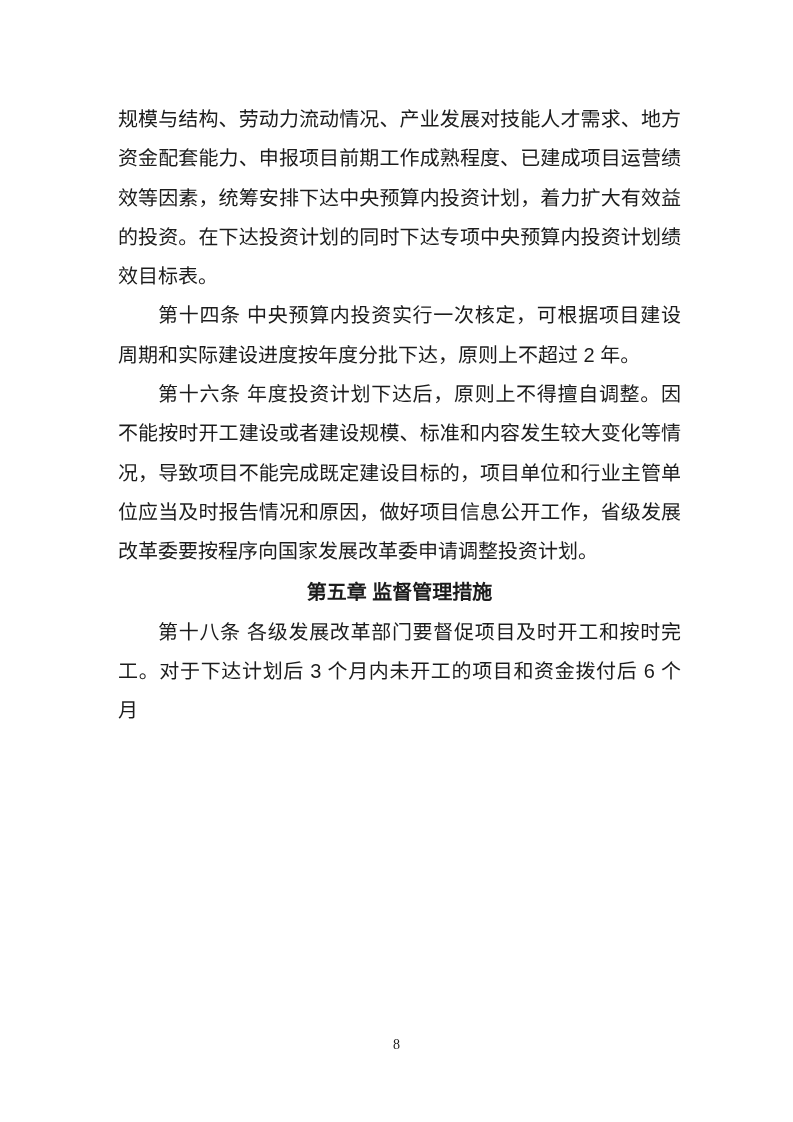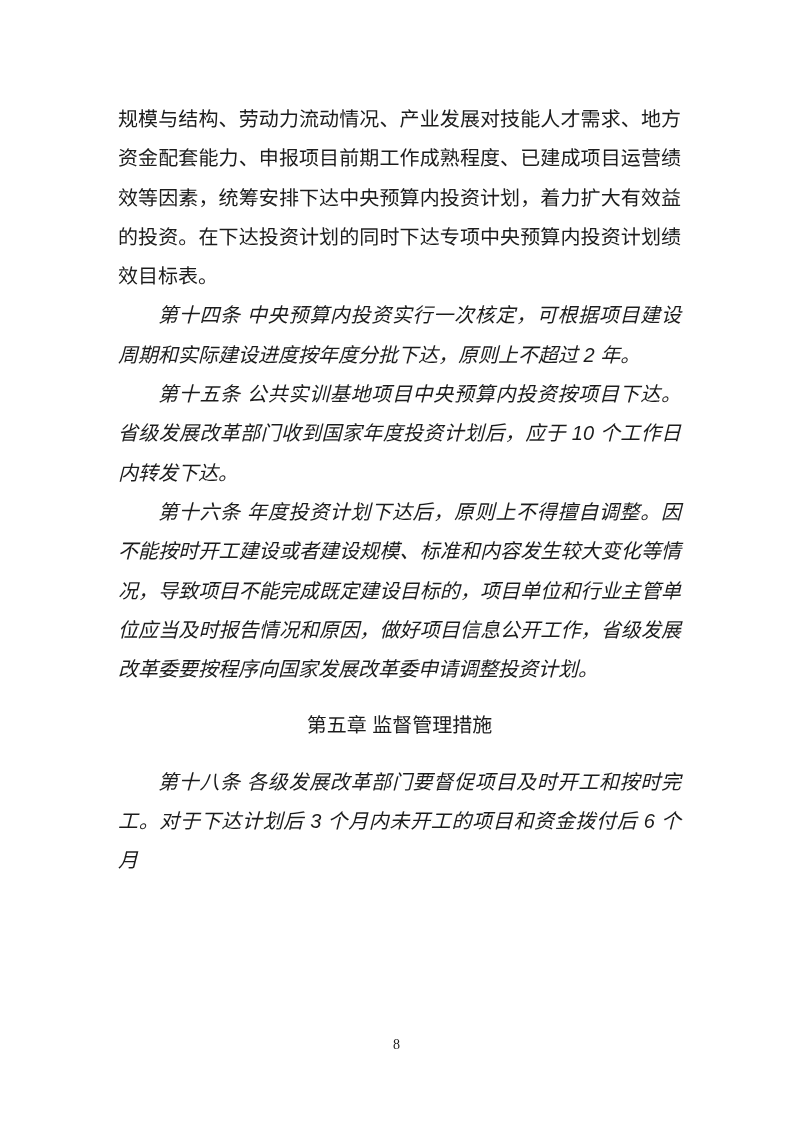--- a/index.html
+++ b/index.html
@@ -25,27 +25,26 @@
     line-height: 39.3px;
     text-align: justify;
     text-justify: inter-character;
   }
   .para {
     margin: 0;
     padding: 0;
   }
   .para.indent {
     text-indent: 2em;
-    font-style: italic;
   }
   .chapter-heading {
-    margin: 17px;
+    margin: 1px;
     padding: 0;
     font-size: 20px;
-    font-weight: normal;
+    font-weight: bold;
     line-height: 39.3px;
     text-align: center;
   }
   .page-number {
     position: absolute;
     left: 0;
     top: 1036px;
     width: 100%;
     text-align: center;
     color: #1c1c1c;
@@ -54,19 +53,18 @@
     line-height: 18px;
   }
 </style>
 </head>
 <body>
 
 <div class="page">
   <div class="doc-body">
     <p class="para">规模与结构、劳动力流动情况、产业发展对技能人才需求、地方资金配套能力、申报项目前期工作成熟程度、已建成项目运营绩效等因素，统筹安排下达中央预算内投资计划，着力扩大有效益的投资。在下达投资计划的同时下达专项中央预算内投资计划绩效目标表。</p>
     <p class="para indent">第十四条 中央预算内投资实行一次核定，可根据项目建设周期和实际建设进度按年度分批下达，原则上不超过 2 年。</p>
-    <p class="para indent">第十五条 公共实训基地项目中央预算内投资按项目下达。省级发展改革部门收到国家年度投资计划后，应于 10 个工作日内转发下达。</p>
     <p class="para indent">第十六条 年度投资计划下达后，原则上不得擅自调整。因不能按时开工建设或者建设规模、标准和内容发生较大变化等情况，导致项目不能完成既定建设目标的，项目单位和行业主管单位应当及时报告情况和原因，做好项目信息公开工作，省级发展改革委要按程序向国家发展改革委申请调整投资计划。</p>
     <h2 class="chapter-heading">第五章 监督管理措施</h2>
     <p class="para indent">第十八条 各级发展改革部门要督促项目及时开工和按时完工。对于下达计划后 3 个月内未开工的项目和资金拨付后 6 个月</p>
   </div>
   <div class="page-number">8</div>
 </div>
 
 </body></html>

